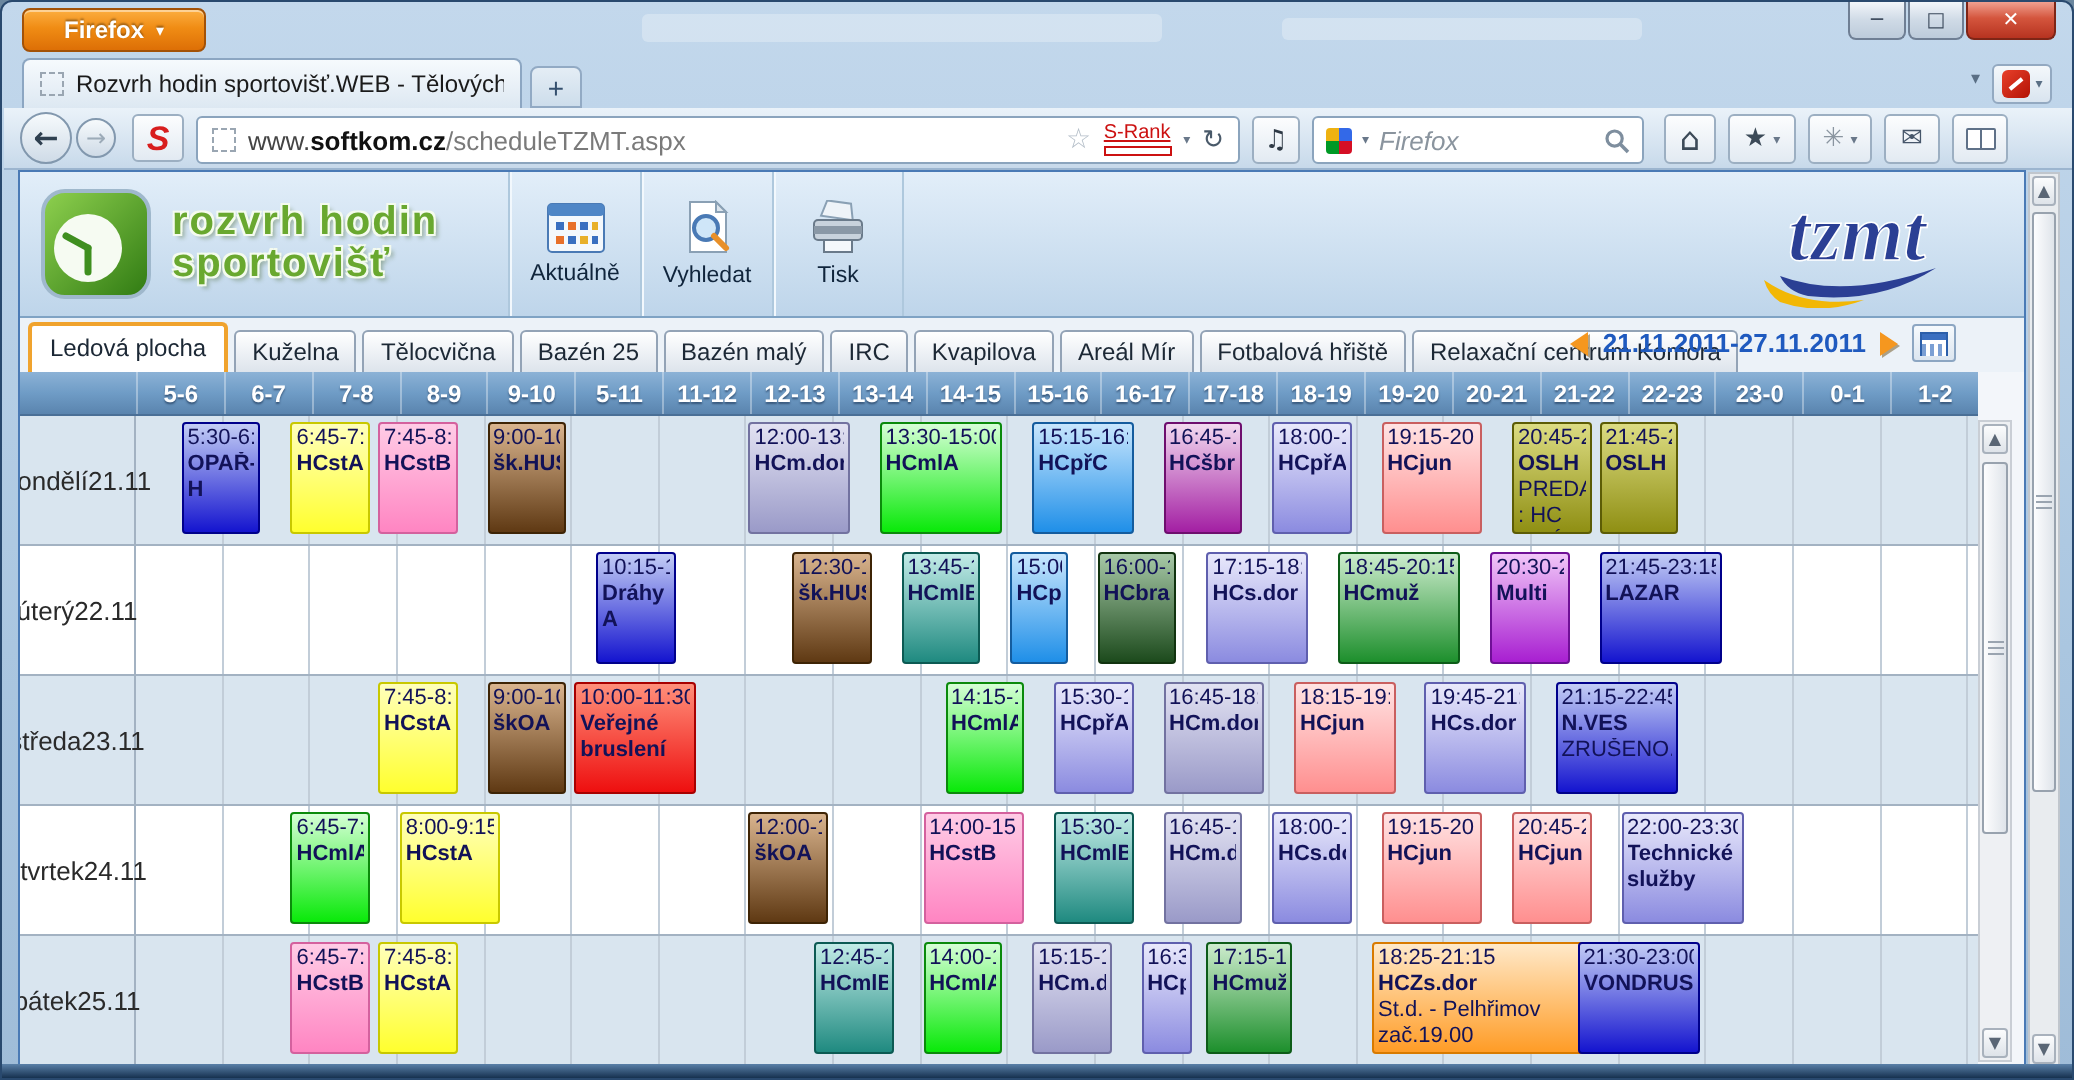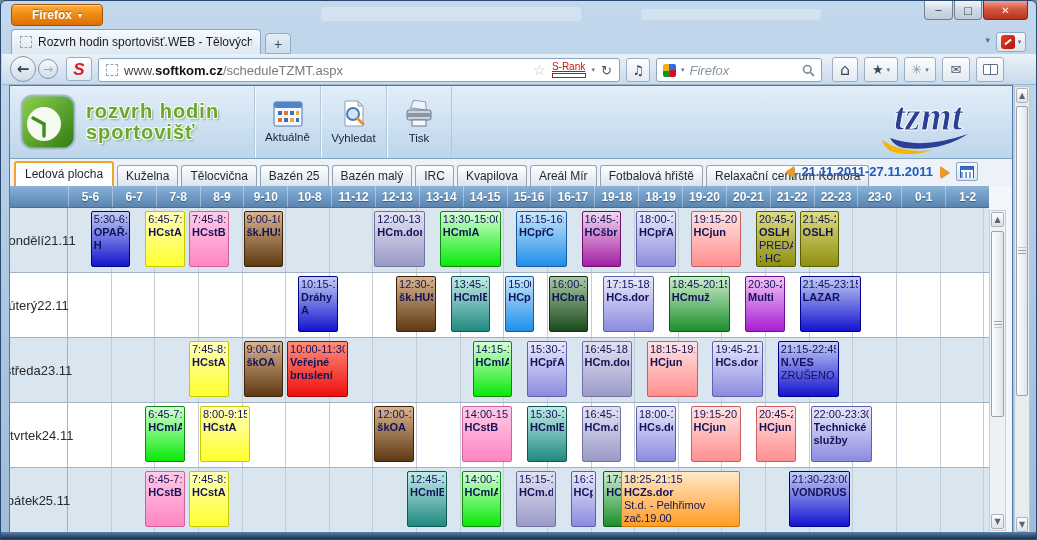--- a/index.html
+++ b/index.html
@@ -324,28 +324,28 @@
 
     <div class="schedule">
       <div class="sched-left" id="sched">
         <div class="time-header" id="time-header">
           <div class="th-spacer"></div>
         <div class="th-cell">5-6</div>
             <div class="th-cell">6-7</div>
             <div class="th-cell">7-8</div>
             <div class="th-cell">8-9</div>
             <div class="th-cell">9-10</div>
-            <div class="th-cell">10-8</div>
+            <div class="th-cell">5-11</div>
             <div class="th-cell">11-12</div>
             <div class="th-cell">12-13</div>
             <div class="th-cell">13-14</div>
             <div class="th-cell">14-15</div>
             <div class="th-cell">15-16</div>
             <div class="th-cell">16-17</div>
-            <div class="th-cell">19-18</div>
+            <div class="th-cell">17-18</div>
             <div class="th-cell">18-19</div>
             <div class="th-cell">19-20</div>
             <div class="th-cell">20-21</div>
             <div class="th-cell">21-22</div>
             <div class="th-cell">22-23</div>
             <div class="th-cell">23-0</div>
             <div class="th-cell">0-1</div>
             <div class="th-cell">1-2</div>
           </div>
       <div class="day-row alt">
@@ -684,21 +684,21 @@
                 <div class="n">HCm.dor</div>
               </div>
               <div class="ev" style="left: 502.6px; width: 25.2px; background: linear-gradient(rgb(233, 233, 251), rgb(139, 139, 224)); border-color: rgb(95, 95, 174); color: rgb(18, 18, 88);">
                 <div class="t">16:30-17:10</div>
                 <div class="n">HCpřA</div>
               </div>
               <div class="ev" style="left: 535.3px; width: 43.1px; background: linear-gradient(rgb(205, 236, 205), rgb(29, 143, 44)); border-color: rgb(13, 92, 24); color: rgb(18, 18, 88);">
                 <div class="t">17:15-18:20</div>
                 <div class="n">HCmuž</div>
               </div>
-              <div class="ev" style="left: 553px; width: 119.4px; background: linear-gradient(rgb(255, 233, 201), rgb(255, 156, 38)); border-color: rgb(216, 122, 0); color: rgb(18, 18, 88);">
+              <div class="ev" style="left: 618px; width: 119.4px; background: linear-gradient(rgb(255, 233, 201), rgb(255, 156, 38)); border-color: rgb(216, 122, 0); color: rgb(18, 18, 88);">
                 <div class="t">18:25-21:15</div>
                 <div class="n">HCZs.dor</div>
                 <div class="note">St.d. - Pelhřimov zač.19.00</div>
               </div>
               <div class="ev" style="left: 720.7px; width: 61.4px; background: linear-gradient(rgb(195, 205, 245), rgb(20, 20, 207)); border-color: rgb(0, 0, 139); color: rgb(18, 18, 88);">
                 <div class="t">21:30-23:00</div>
                 <div class="n">VONDRUSKA</div>
               </div>
             </div>
           </div>

